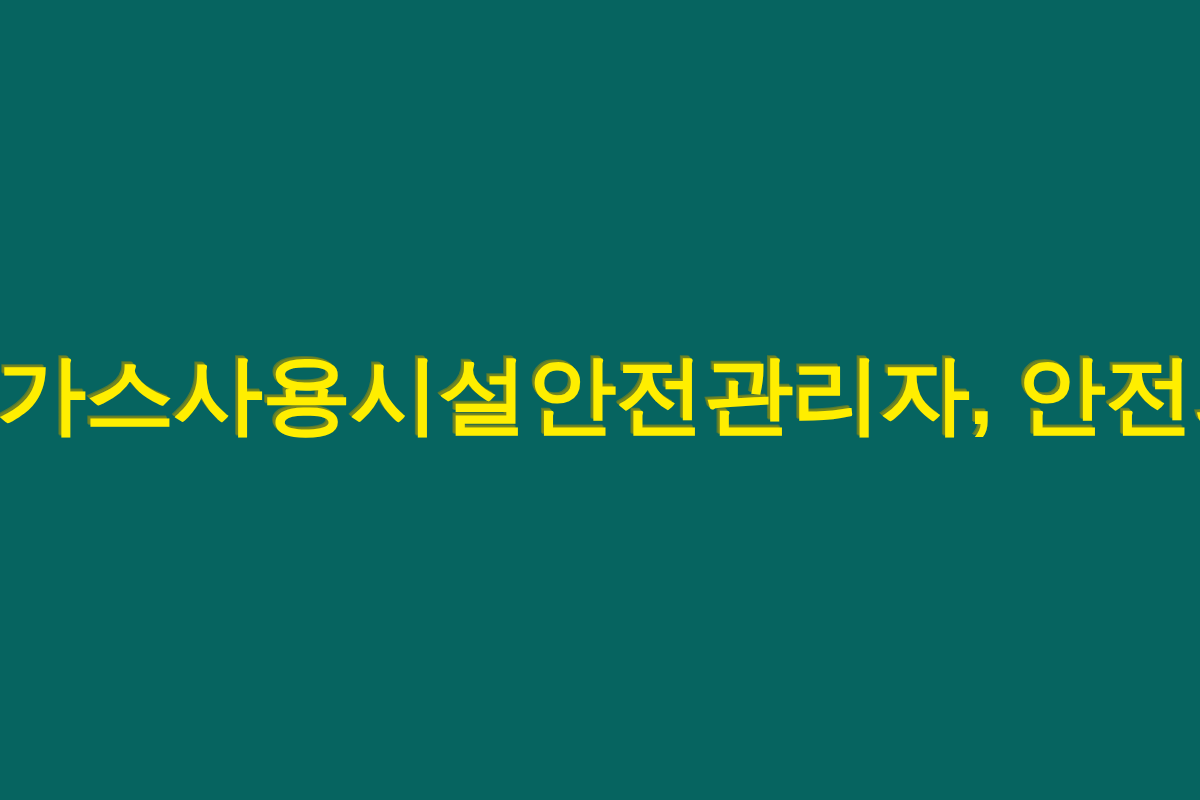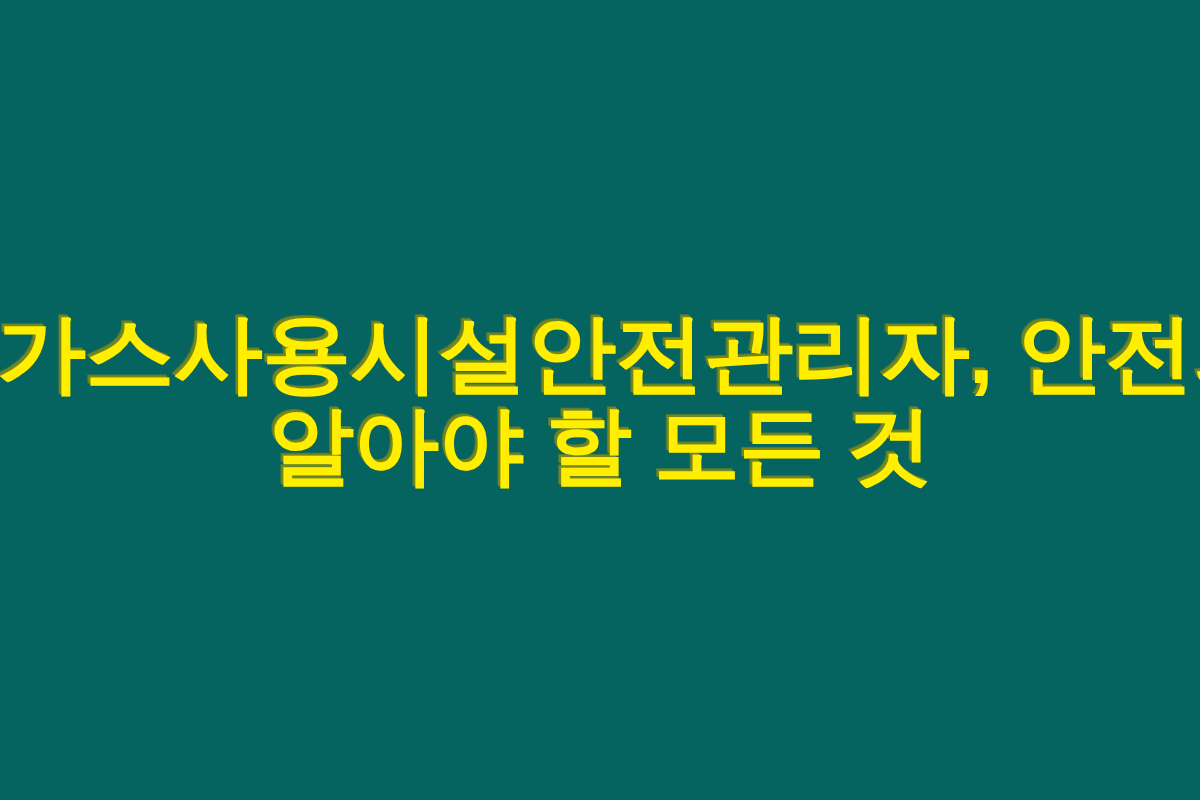--- a/index.html
+++ b/index.html
@@ -64,16 +64,15 @@
 </head>
 <body>
 
 <div class="poster">
 
   <div class="headline-block">
 
     <span class="headline-line line-1">가스사용시설안전관리자, 안전의</span>
 
 
-    <span class="headline-line line-3">알아야 할 모든 것</span>
 
   </div>
 </div>
 
 </body></html>

